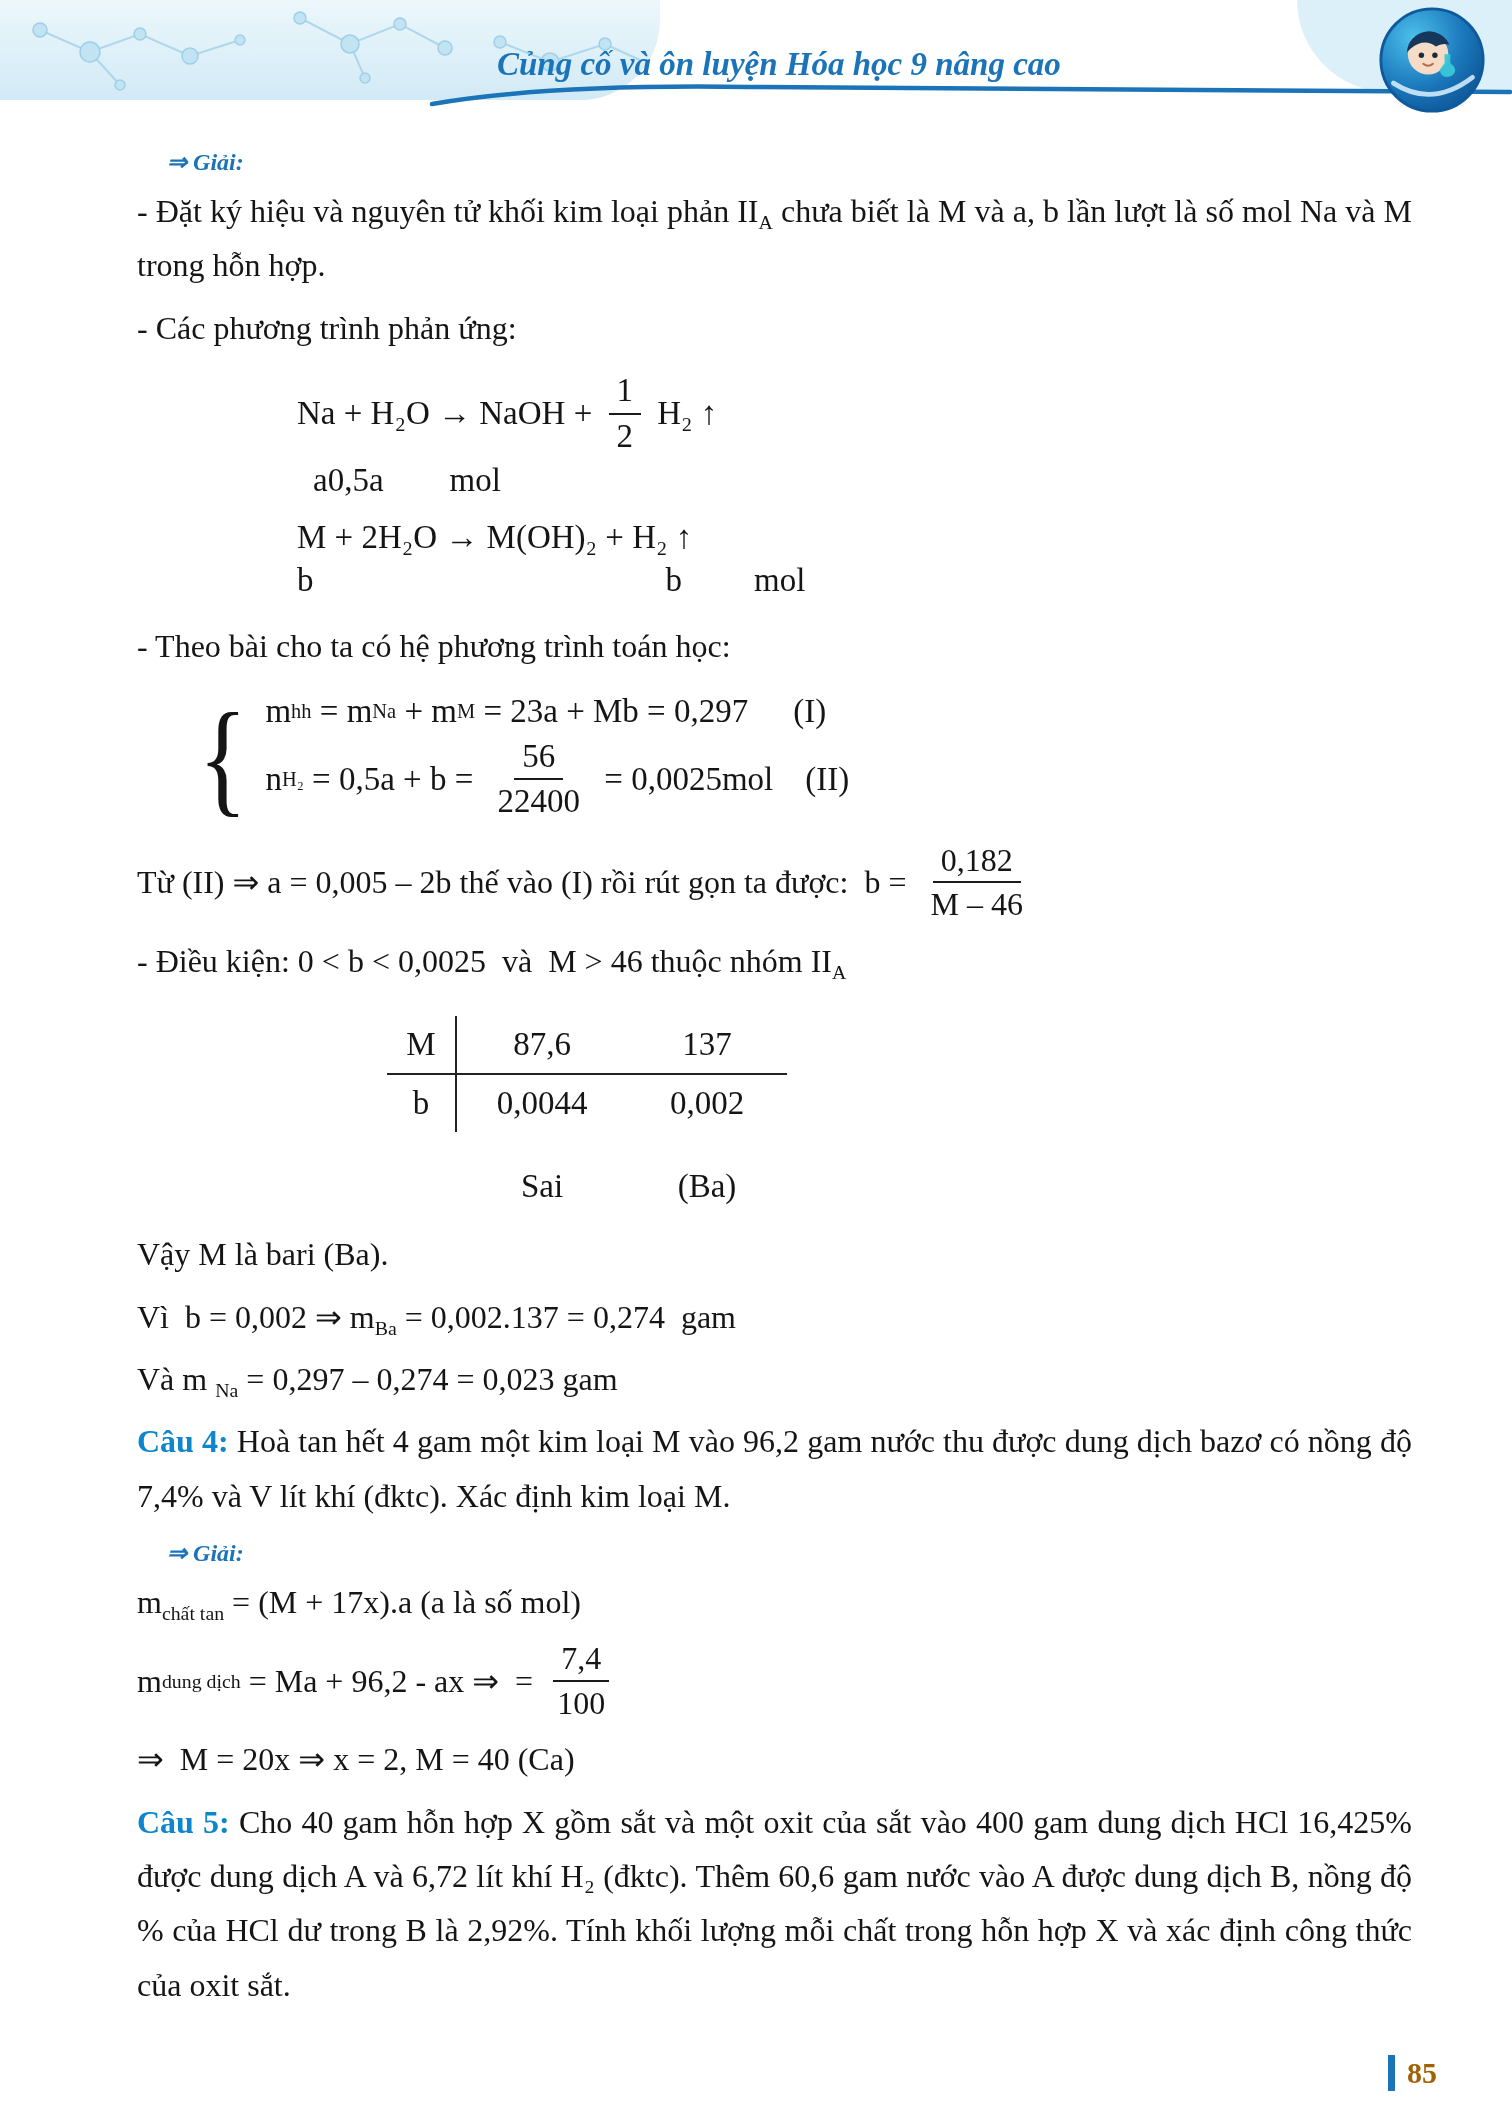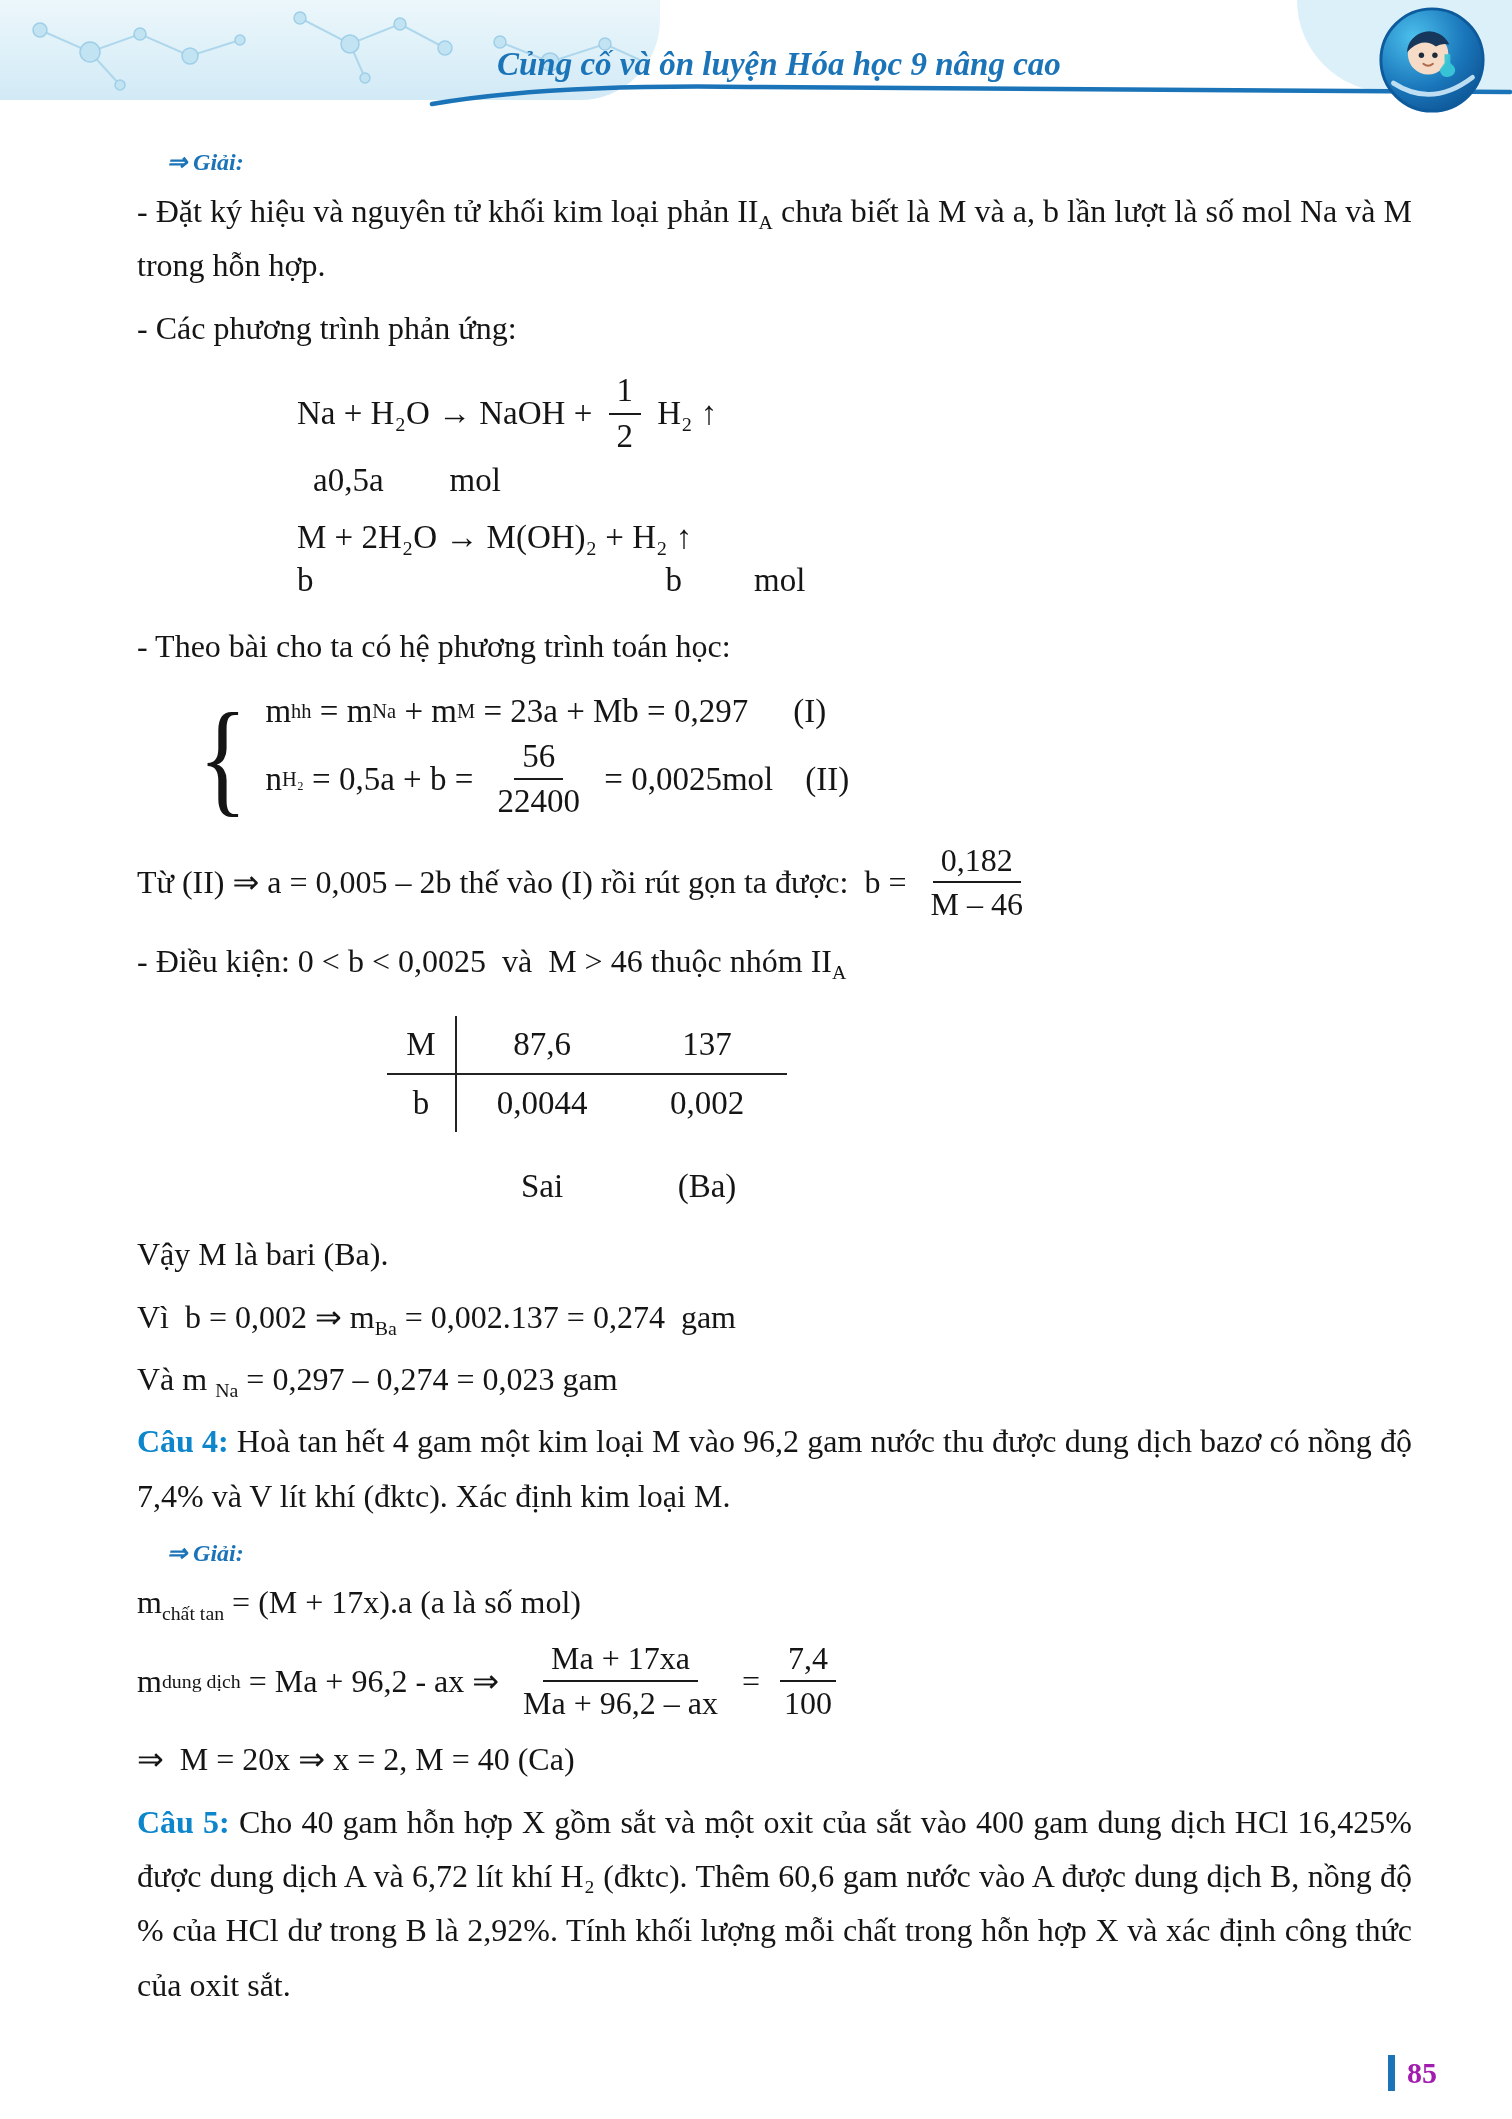--- a/index.html
+++ b/index.html
@@ -45,21 +45,21 @@
   .mini-table{display:grid;grid-template-columns:70px 170px 160px;margin:28px 0 12px 250px;font-size:33px;}
   .mt-cell{text-align:center;padding:10px 0;}
   .b-bottom{border-bottom:2px solid #222;}
   .b-right{border-right:2px solid #222;}
   .mt-gap{padding-top:36px;}
   
   .qlabel{color:var(--label,#0d86cc);font-weight:bold;}
   
   .footer{position:absolute;right:75px;bottom:28px;display:flex;align-items:center;}
   .page-bar{width:7px;height:36px;background:var(--accent,#1b74b8);margin-right:12px;}
-  .page-num{font-weight:bold;font-size:30px;color:#a21caf;}
+  .page-num{font-weight:bold;font-size:30px;color:#a16207;}
 </style>
 </head>
 <body>
 
 <div class="header">
   <div class="decor-left">
     <svg viewBox="0 0 660 100">
       <g stroke="#aed7ec" stroke-width="2" fill="none">
         <path d="M40 30 L90 52 L140 34 L190 56 L240 40"></path>
         <path d="M300 18 L350 44 L400 24 L445 48"></path>
@@ -170,21 +170,21 @@
 
   <p class="para" style="white-space:pre-wrap;"><span>Và m </span><sub>Na</sub><span> = 0,297 – 0,274 = 0,023 gam</span></p>
 
   <p class="para"><span class="qlabel">Câu 4:</span><span> Hoà tan hết 4 gam một kim loại M vào 96,2 gam nước thu được dung dịch bazơ có nồng độ 7,4% và V lít khí (đktc). Xác định kim loại M.</span></p>
 
   <div class="giai">⇒ Giải:</div>
 
   <p class="para" style="white-space:pre-wrap;"><span>m</span><sub>chất tan</sub><span> = (M + 17x).a (a là số mol)</span></p>
 
   <div class="mathline">
-    <span>m</span><sub>dung dịch</sub><span> = Ma + 96,2 - ax ⇒ </span><span class="frac"><span class="num">Ma + 17xa</span><span class="den">Ma + 96,2 – ax</span></span><span> = </span><span class="frac"><span class="num">7,4</span><span class="den">100</span></span>
+    <span>m</span><sub>dung dịch</sub><span> = Ma + 96,2 - ax ⇒ </span><span> = </span><span class="frac"><span class="num">7,4</span><span class="den">100</span></span>
   </div>
 
   <p class="para" style="white-space:pre-wrap;">⇒  M = 20x ⇒ x = 2, M = 40 (Ca)</p>
 
   <p class="para"><span class="qlabel">Câu 5:</span><span> Cho 40 gam hỗn hợp X gồm sắt và một oxit của sắt vào 400 gam dung dịch HCl 16,425% được dung dịch A và 6,72 lít khí H₂ (đktc). Thêm 60,6 gam nước vào A được dung dịch B, nồng độ % của HCl dư trong B là 2,92%. Tính khối lượng mỗi chất trong hỗn hợp X và xác định công thức của oxit sắt.</span></p>
 
 </div>
 
 <div class="footer">
   <div class="page-bar"></div>

